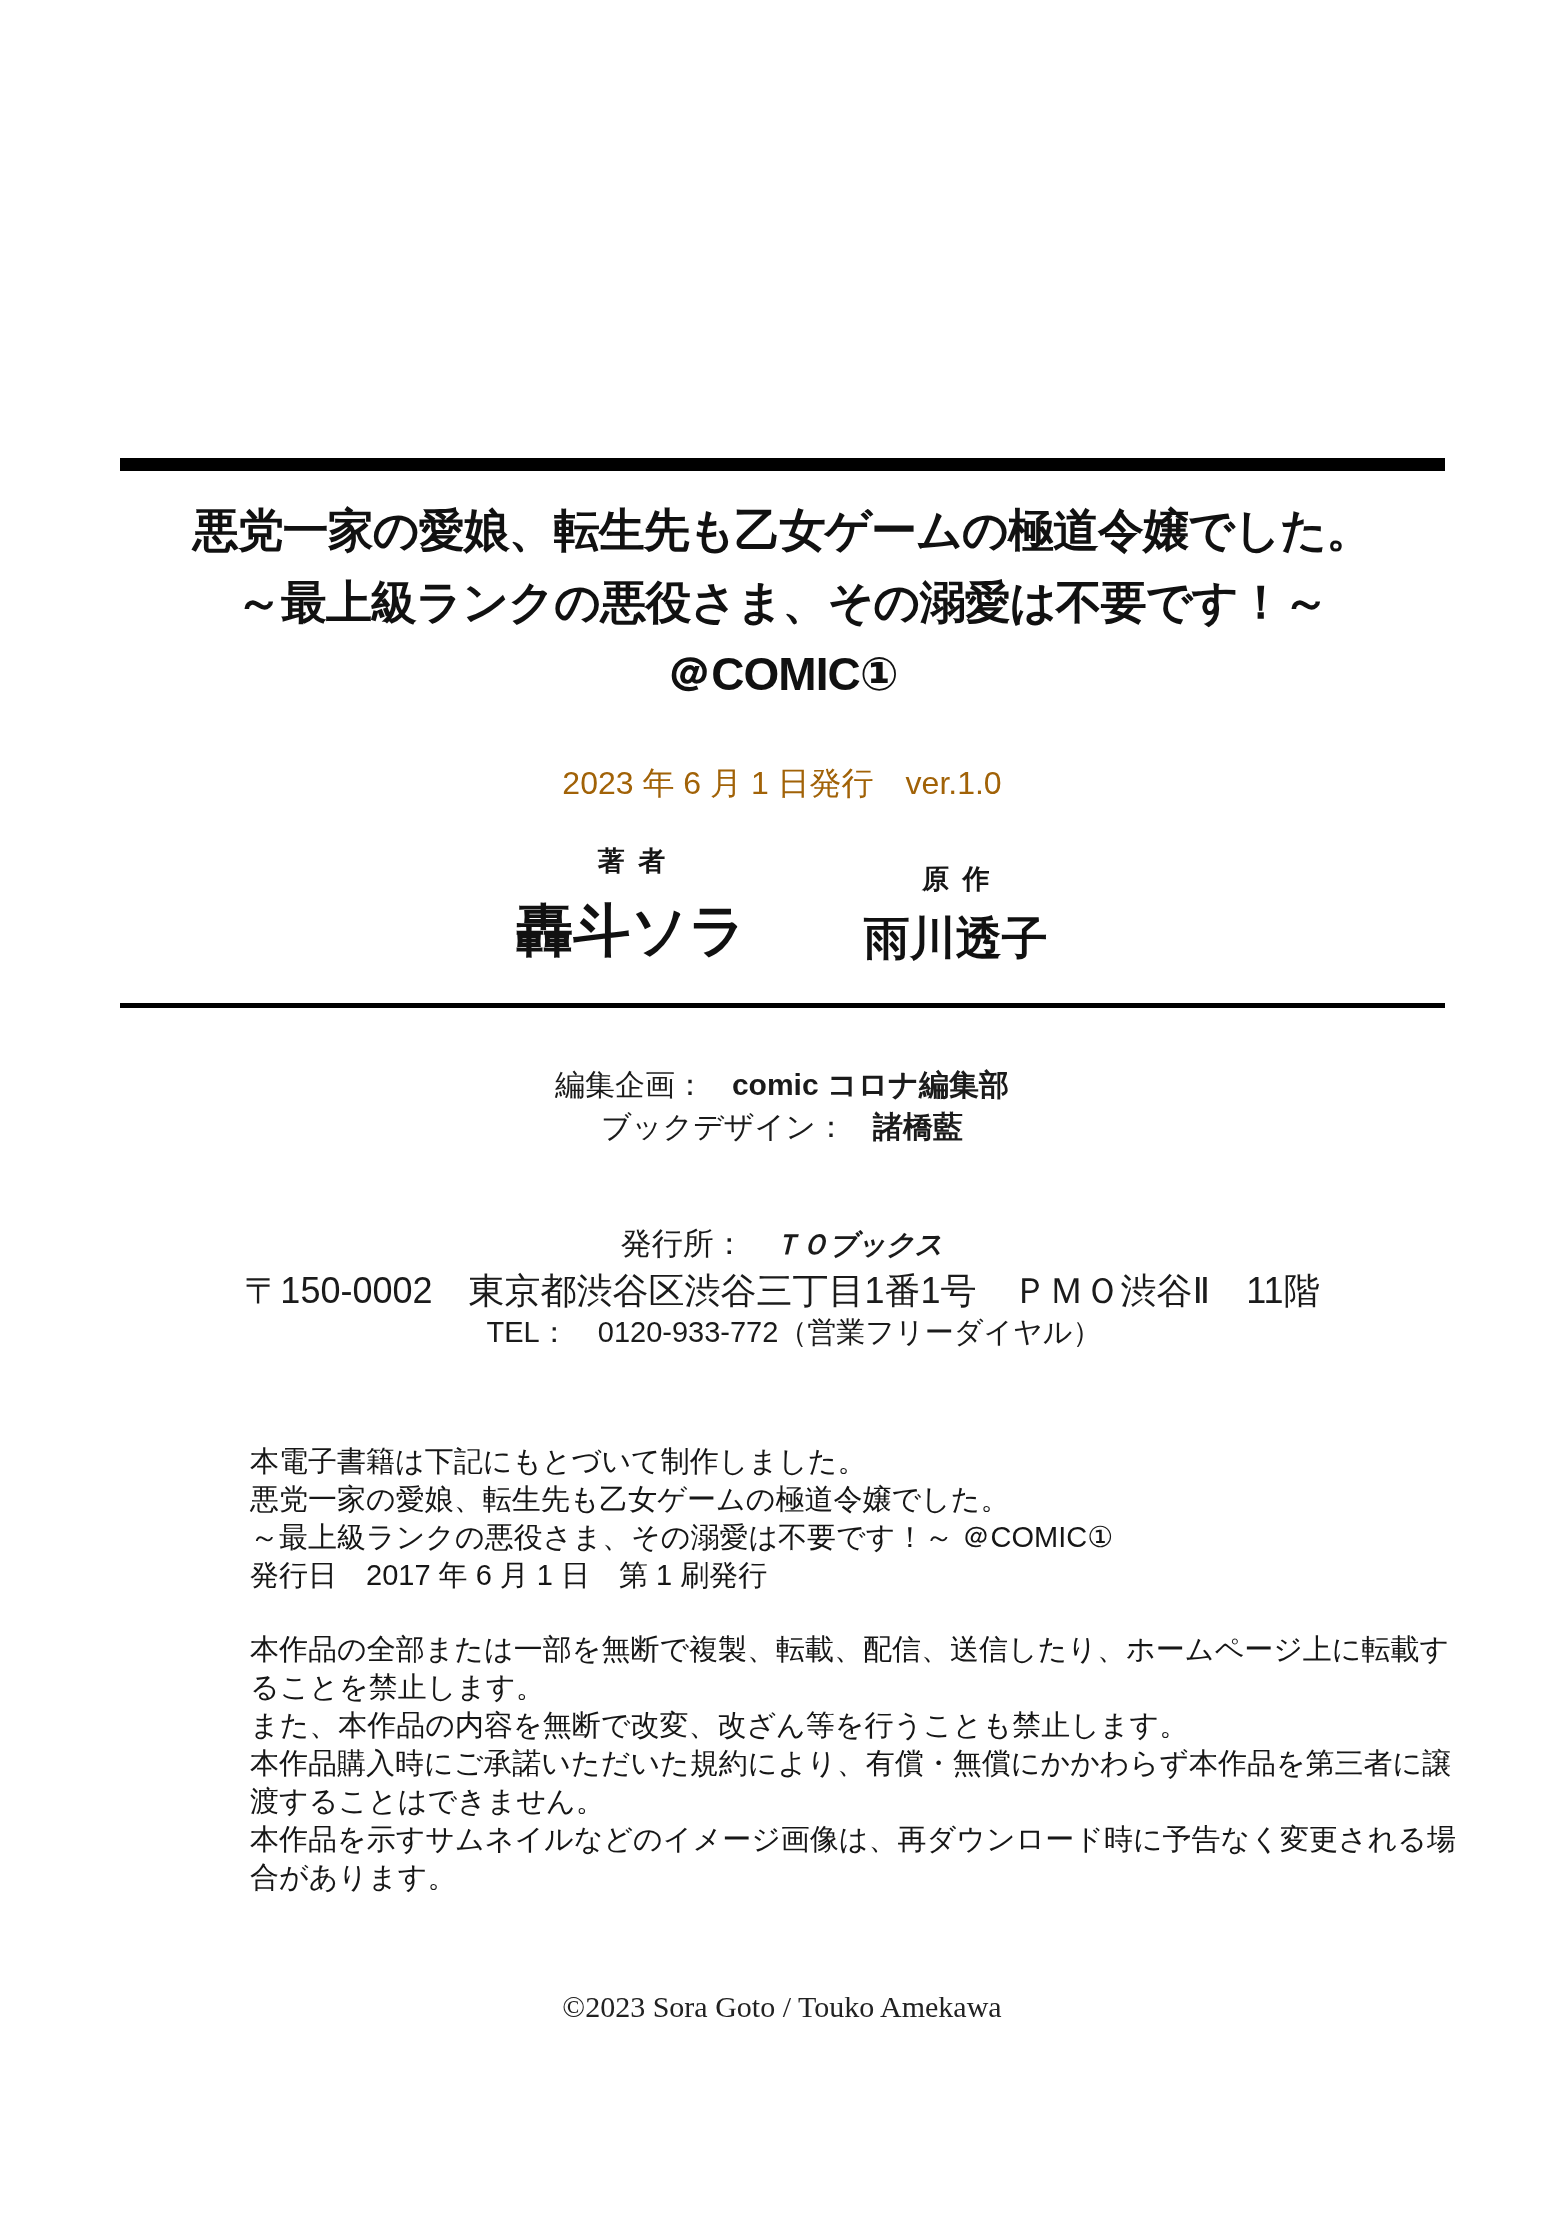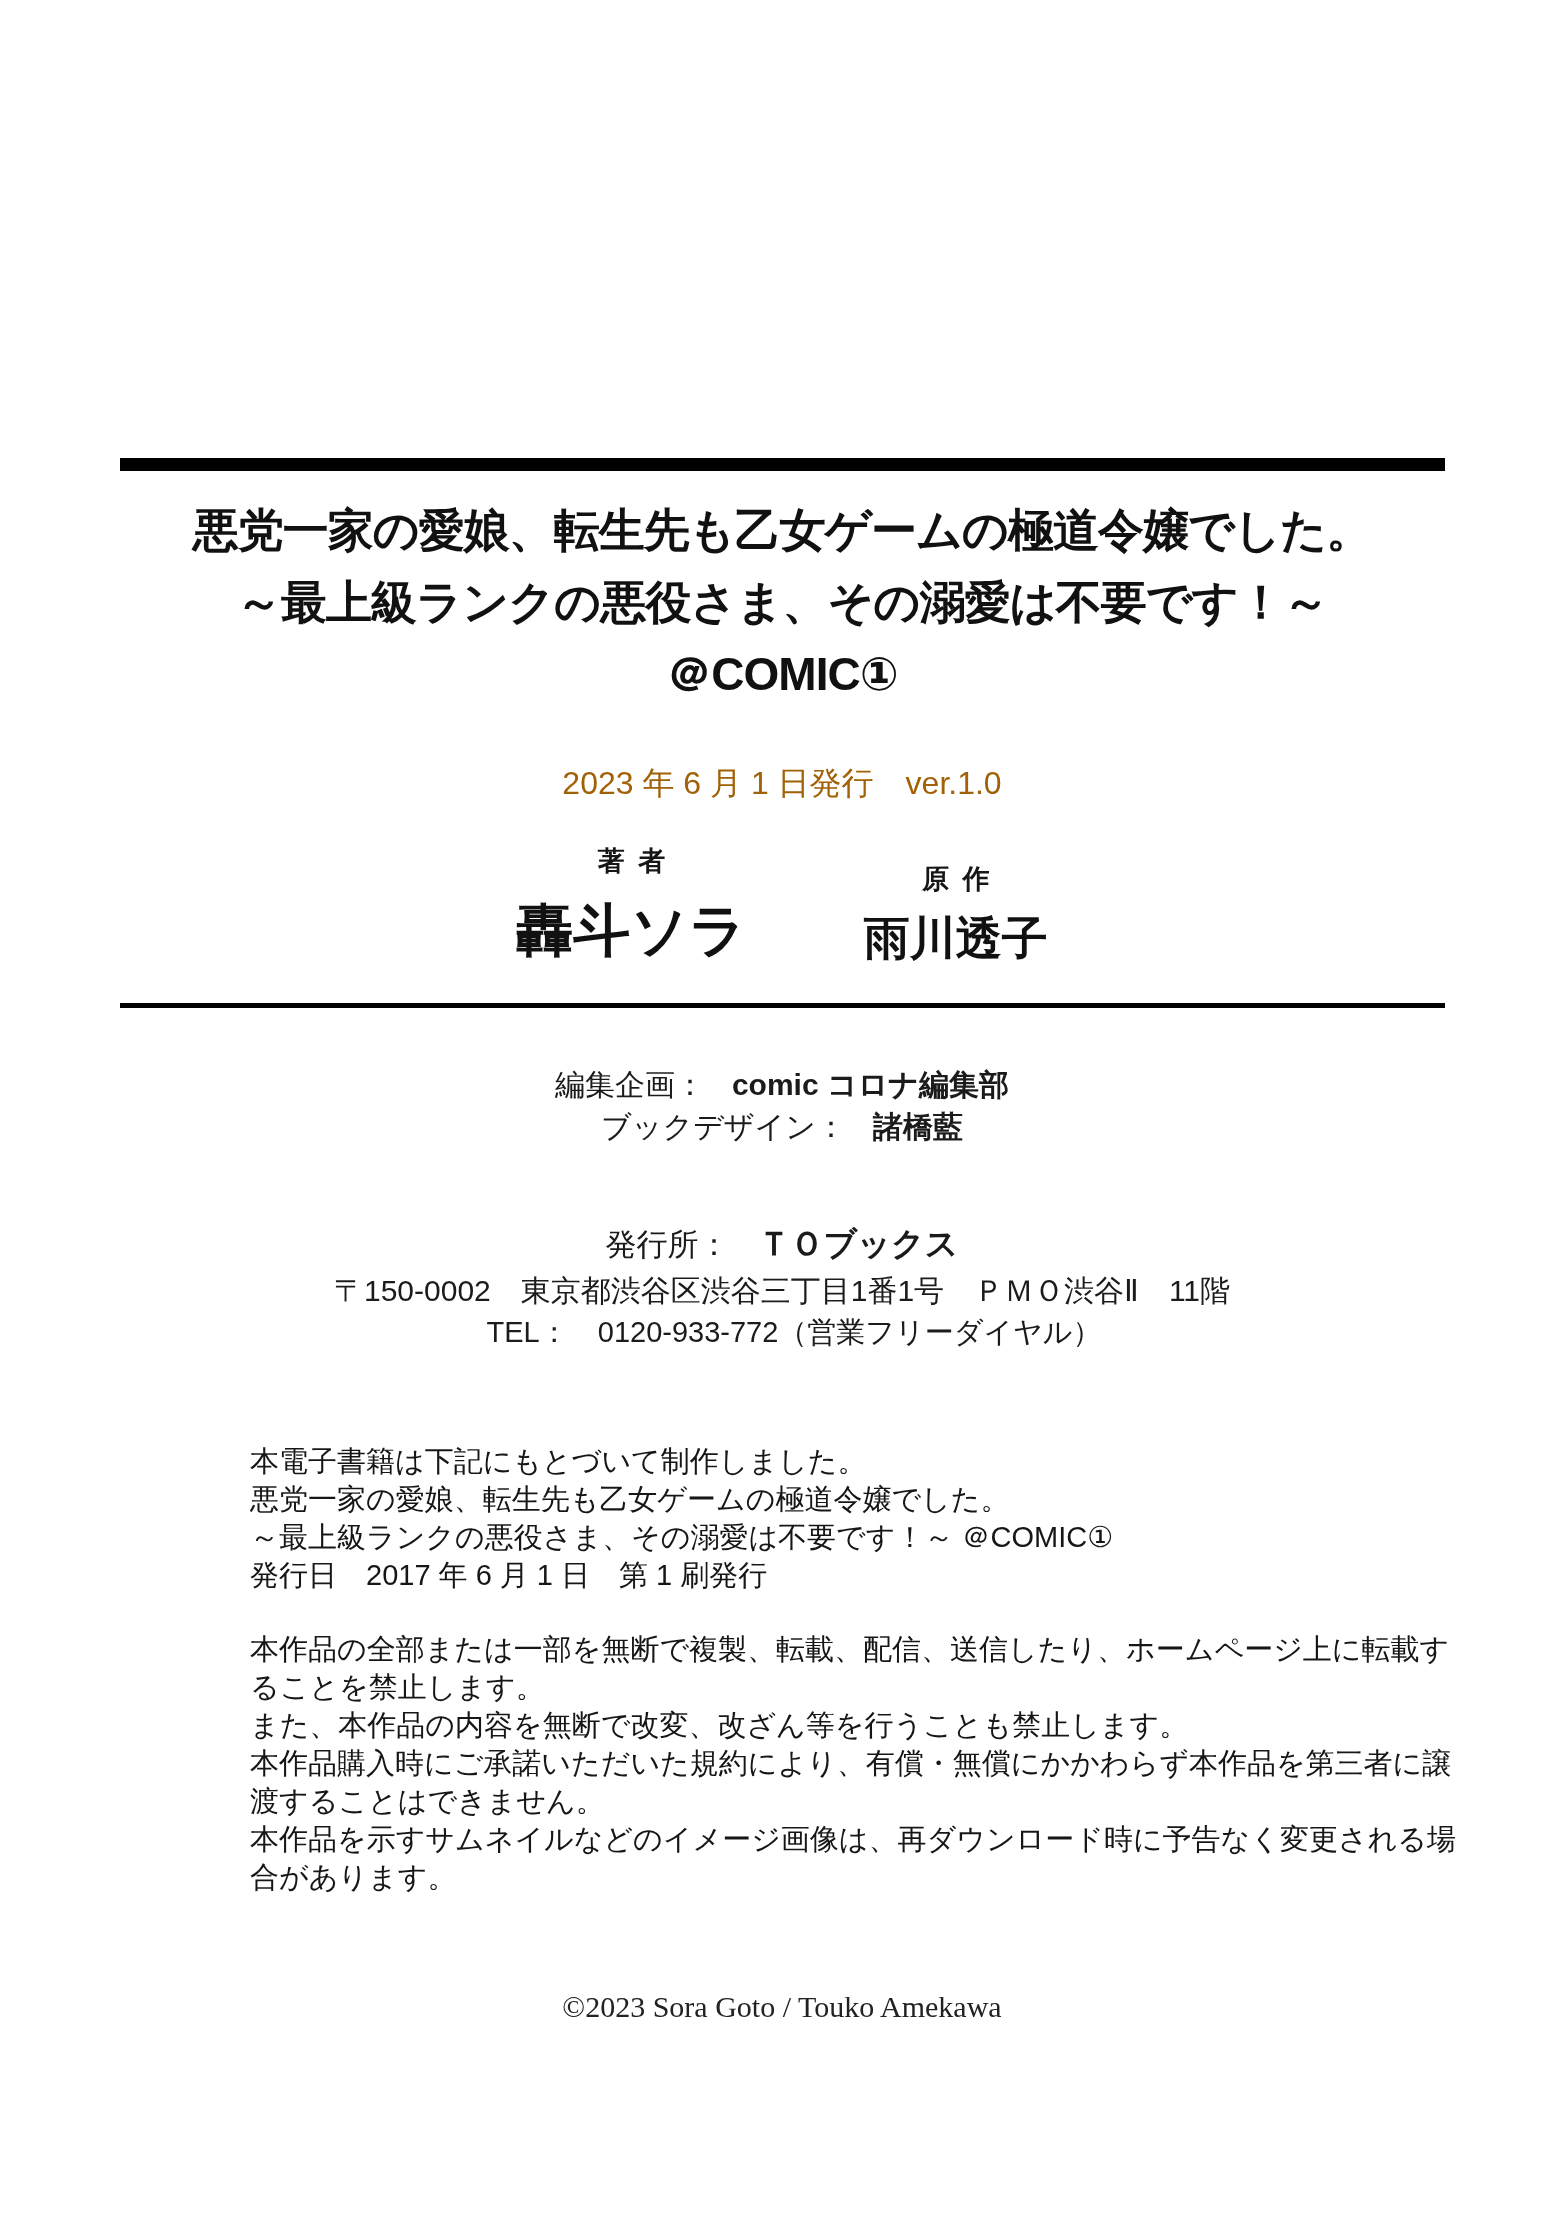--- a/index.html
+++ b/index.html
@@ -78,22 +78,22 @@
   .staff .staff-label { font-weight: 400; margin-right: 0.9em; }
   .staff .staff-value { font-weight: 700; }
   .publisher {
     position: absolute;
     left: 0; top: 1224px;
     width: 100%;
     text-align: center;
   }
   .pub-line { font-size: 31px; line-height: 40px; }
   .pub-label { font-weight: 400; margin-right: 0.9em; }
-  .pub-name { font-weight: 700; font-size: 33px; }
-  .pub-address { font-size: 30px; margin-top: 8px; line-height: 36px; }
+  .pub-name { font-weight: 700; font-size: 28px; font-style: italic; }
+  .pub-address { font-size: 36px; margin-top: 8px; line-height: 36px; }
   .pub-tel { font-size: 29px; margin-top: 5px; line-height: 36px; padding-left: 24px; }
   .note {
     position: absolute;
     left: 250px; top: 1442px;
     font-size: 29px;
     line-height: 38px;
     white-space: nowrap;
     color: #161616;
   }
   .legal {

